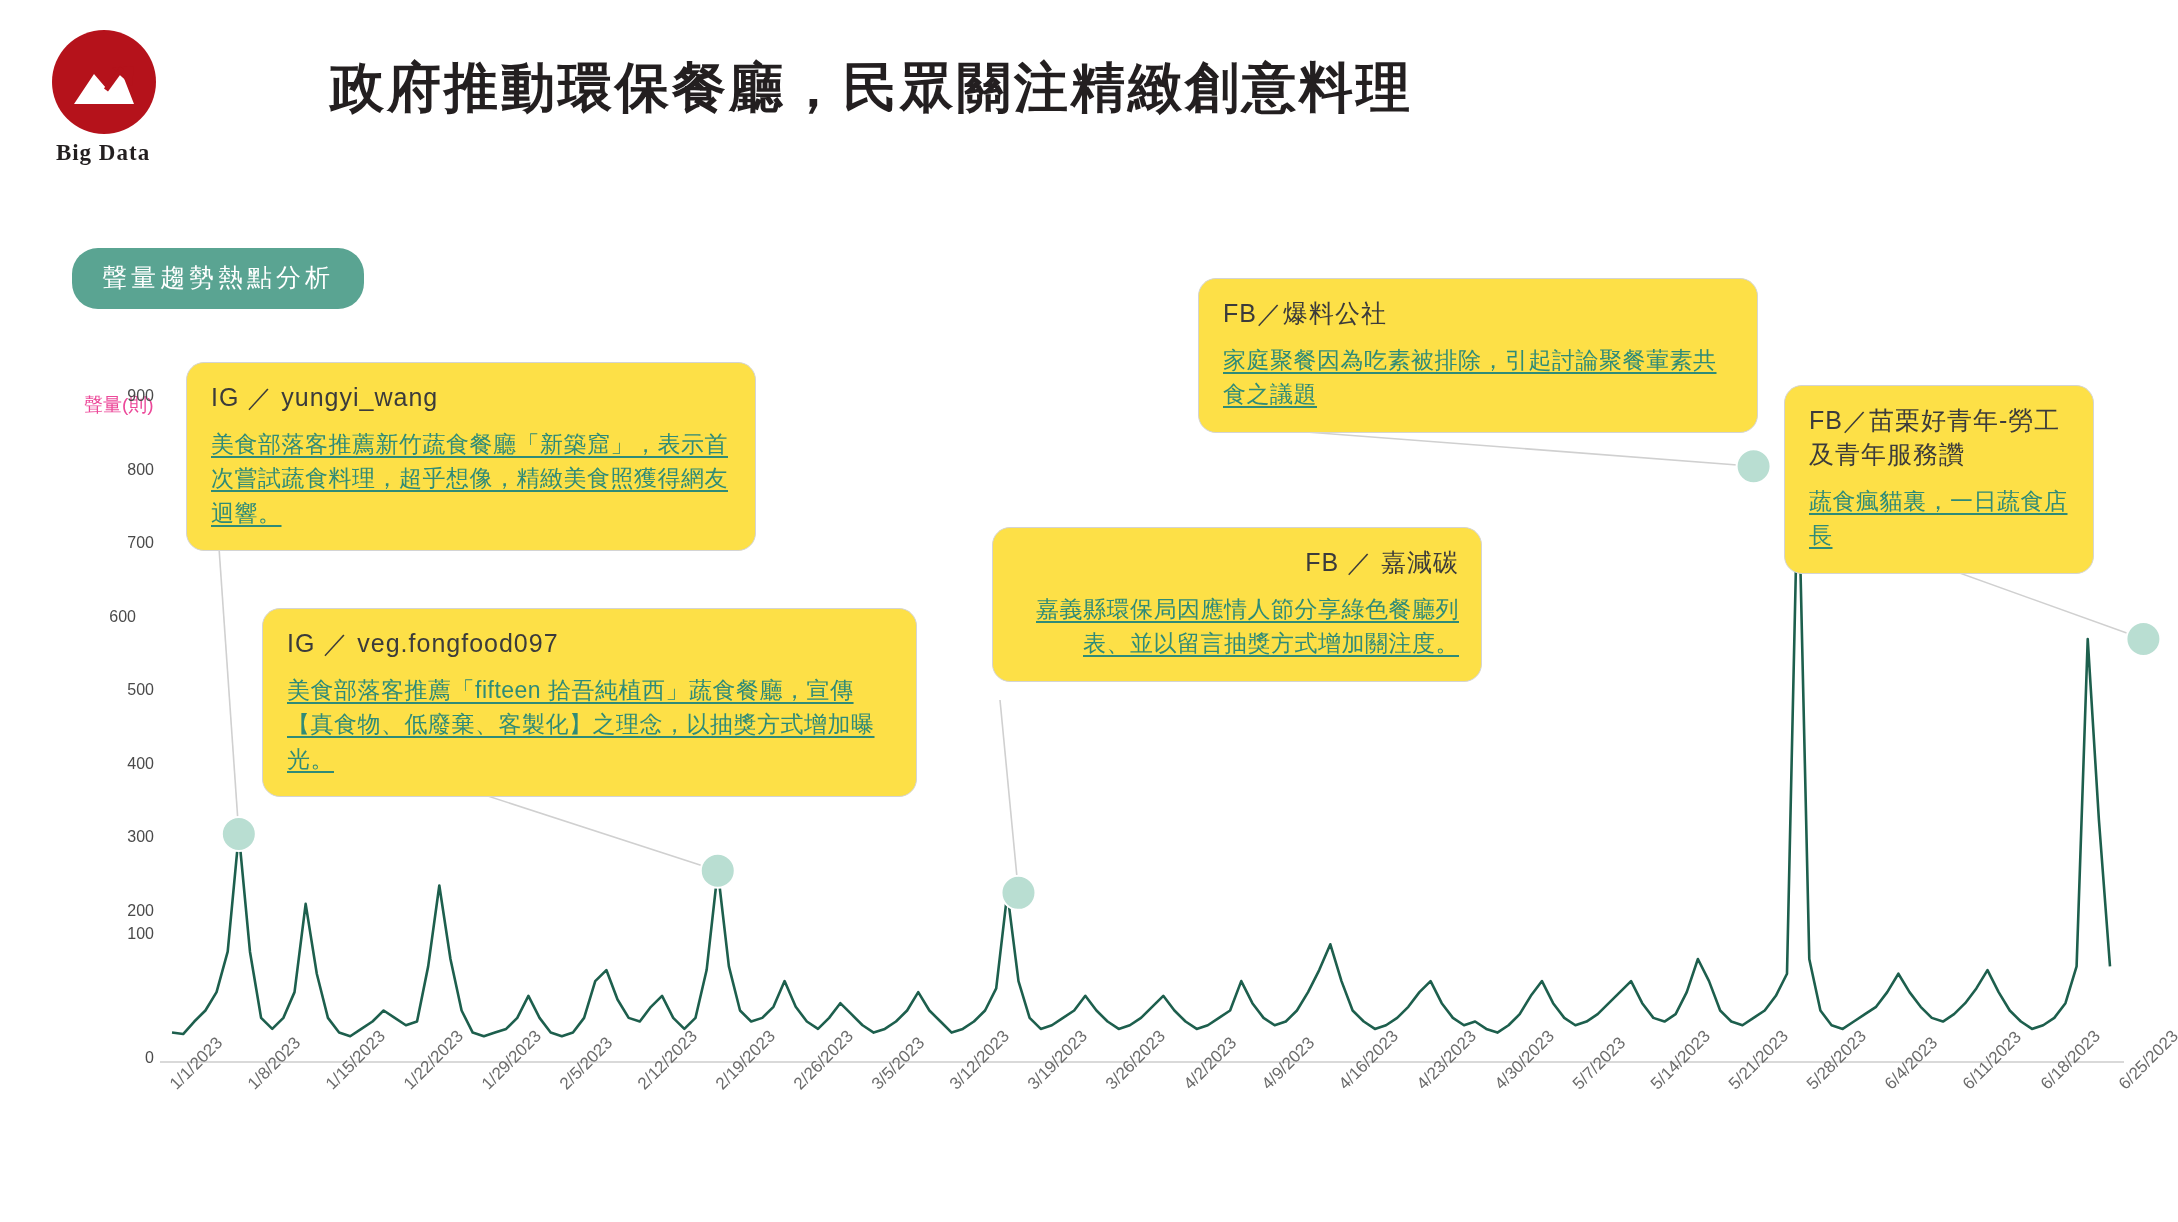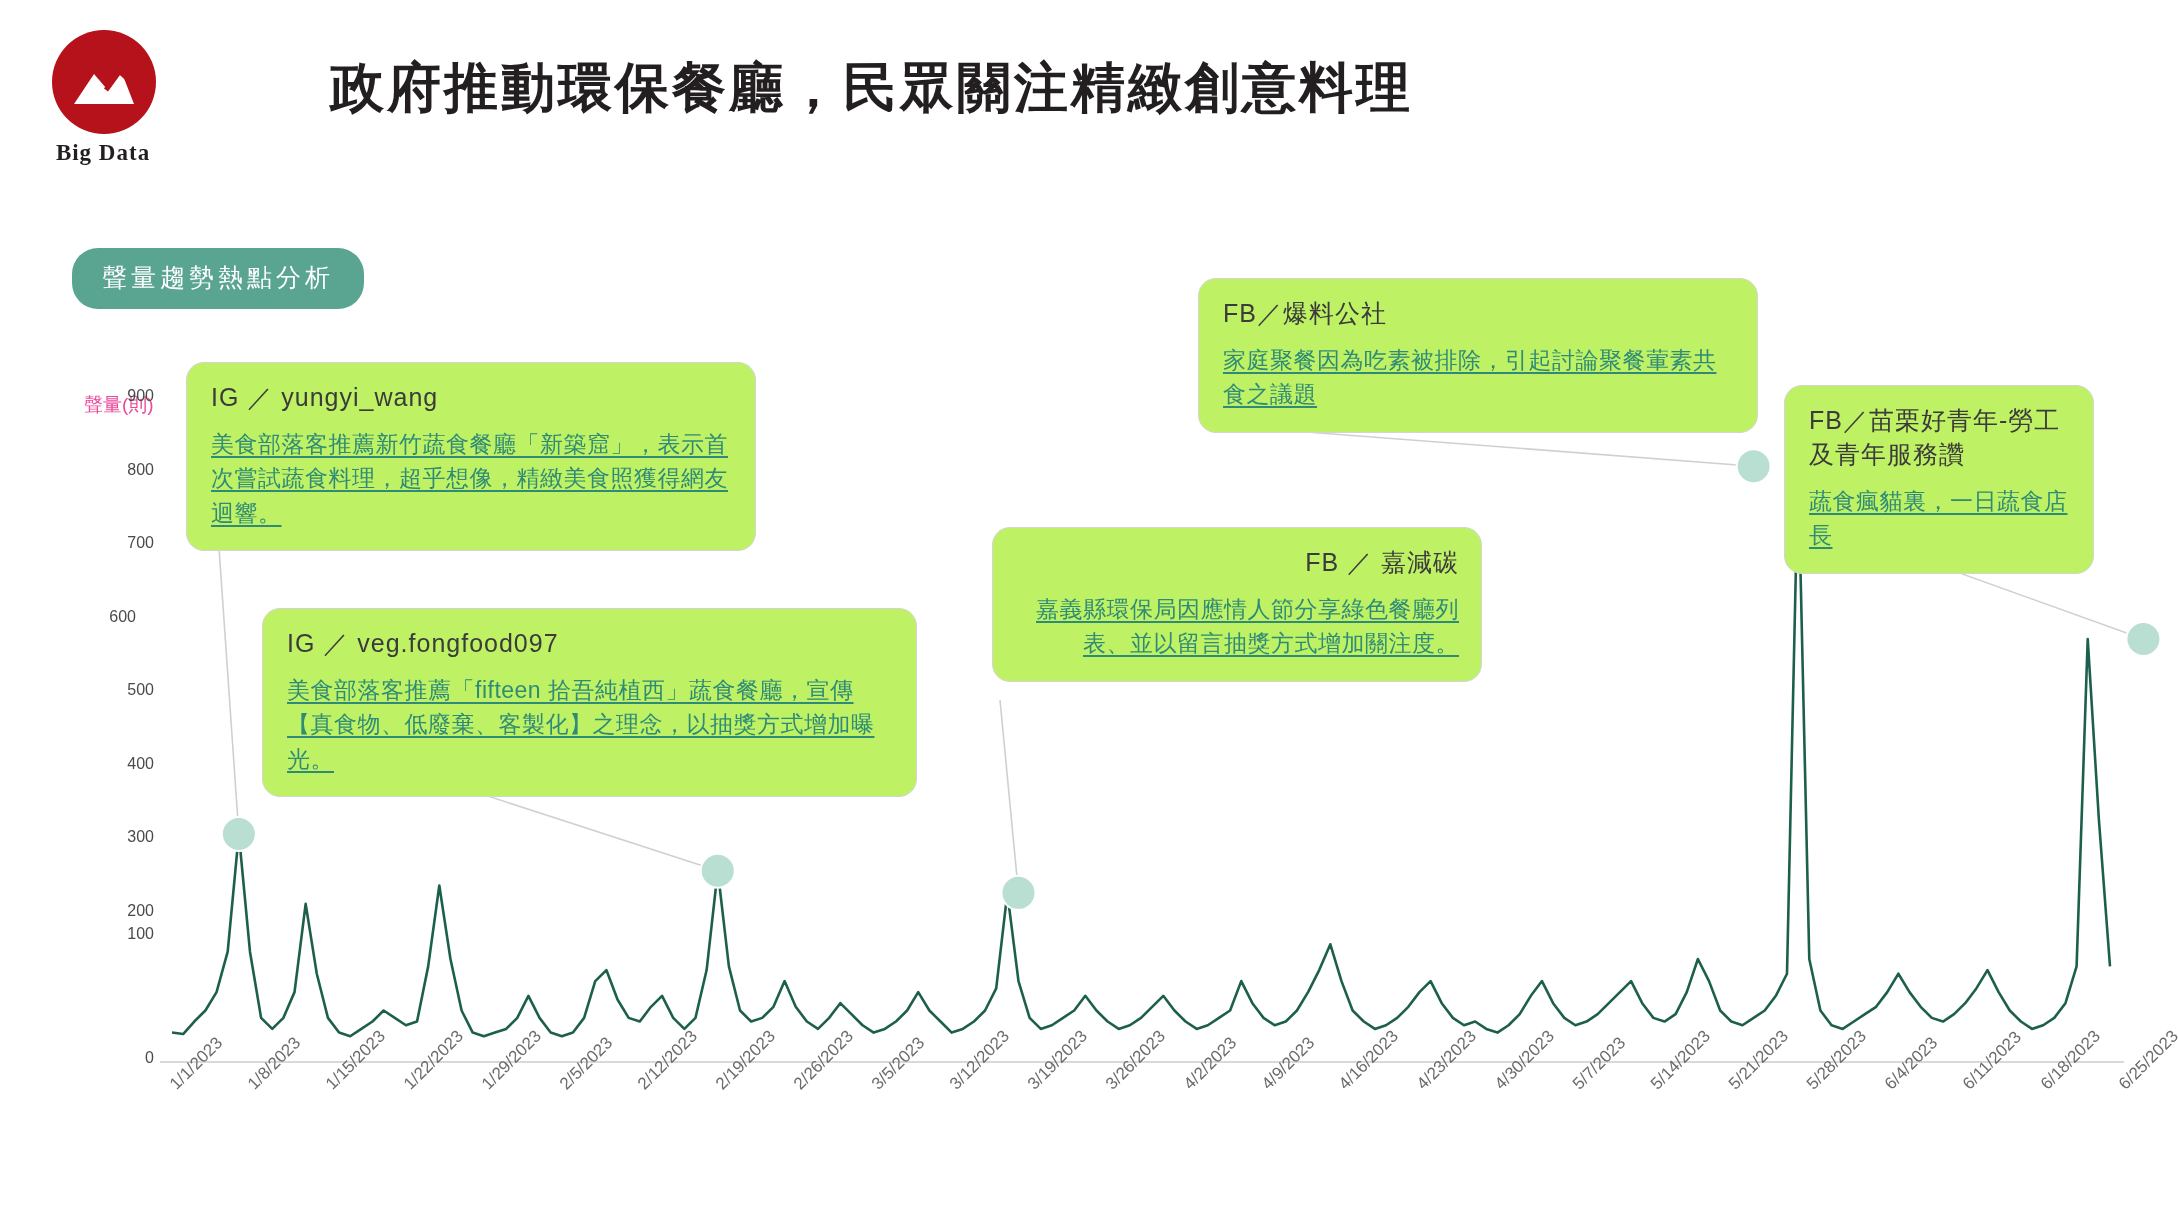--- a/index.html
+++ b/index.html
@@ -112,21 +112,21 @@
     font-size: 17px;
     color: #6b6b6b;
     transform: rotate(-45deg);
     transform-origin: left top;
     white-space: nowrap;
   }
 
   
   .callout {
     position: absolute;
-    background: #bef264;
+    background: #fde047;
     border: 1.6px solid #d4d4d4;
     border-radius: 18px;
     padding: 18px 22px 20px 24px;
     box-sizing: border-box;
   }
   .callout .c-title {
     font-size: 25px;
     color: #3b3b3b;
     letter-spacing: 1px;
     margin-bottom: 12px;

